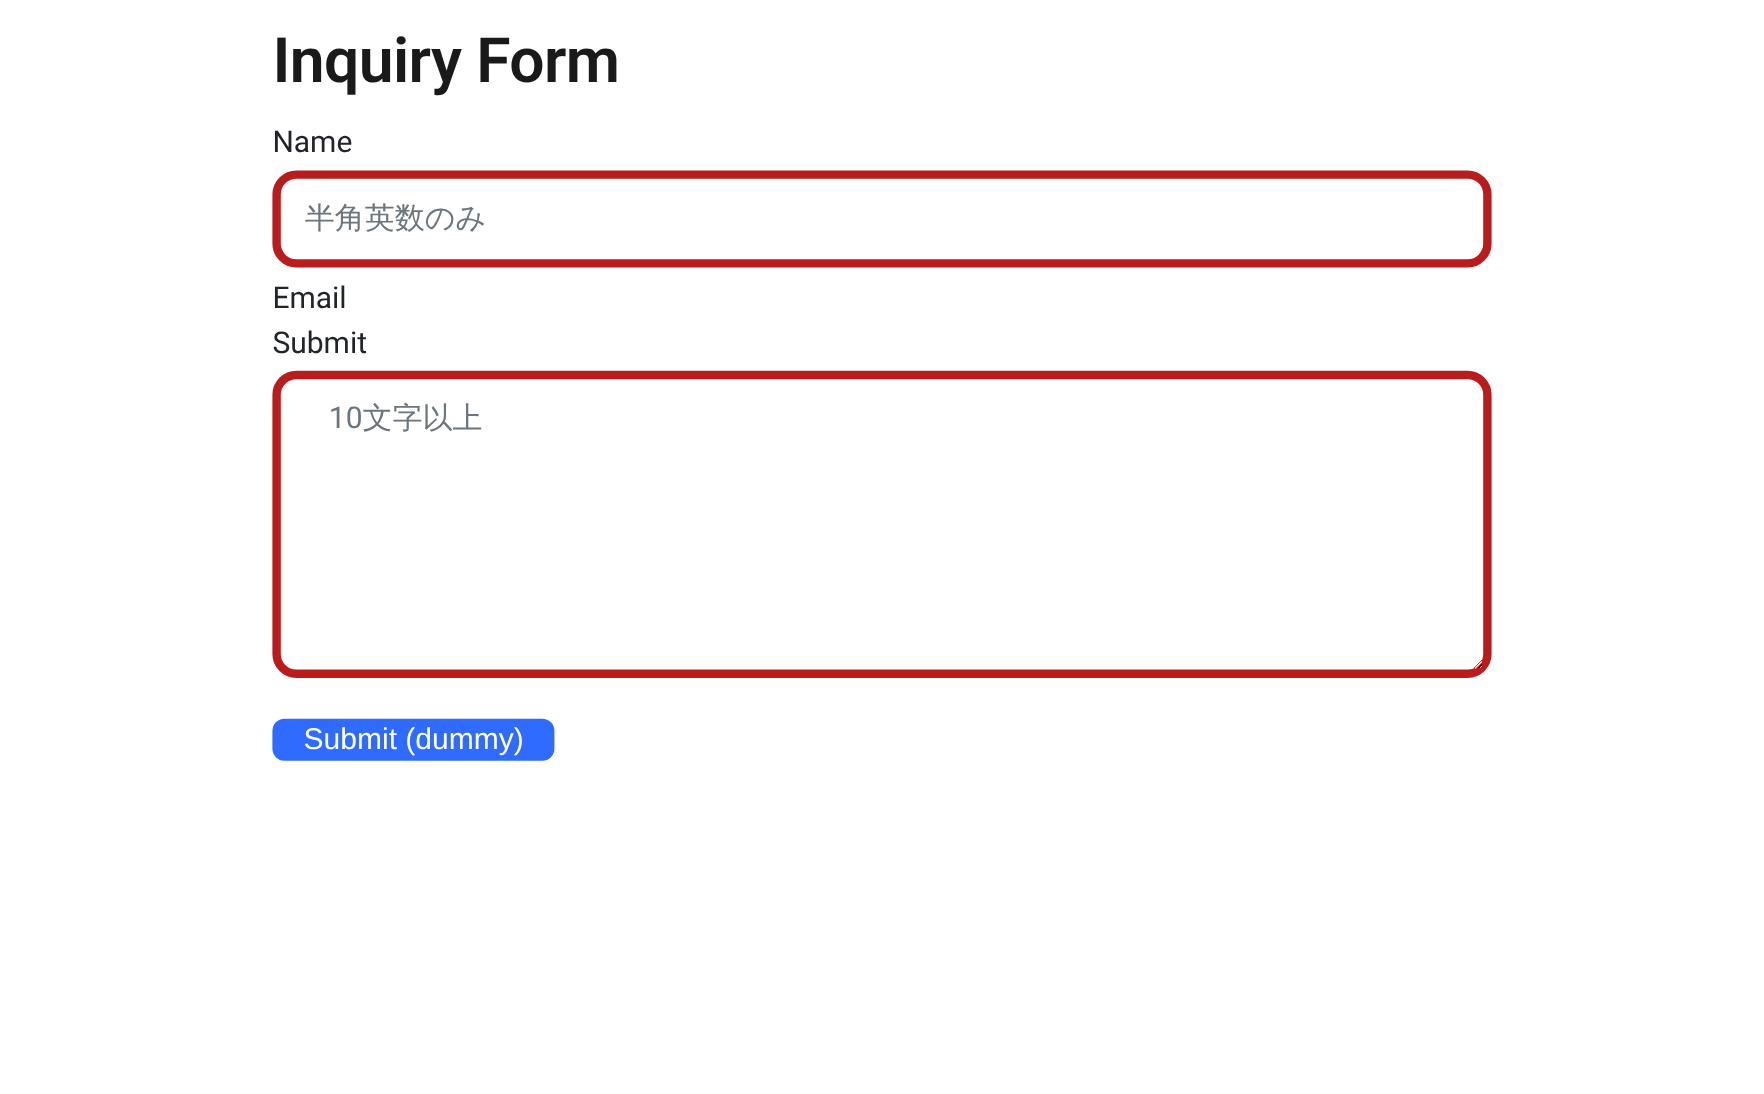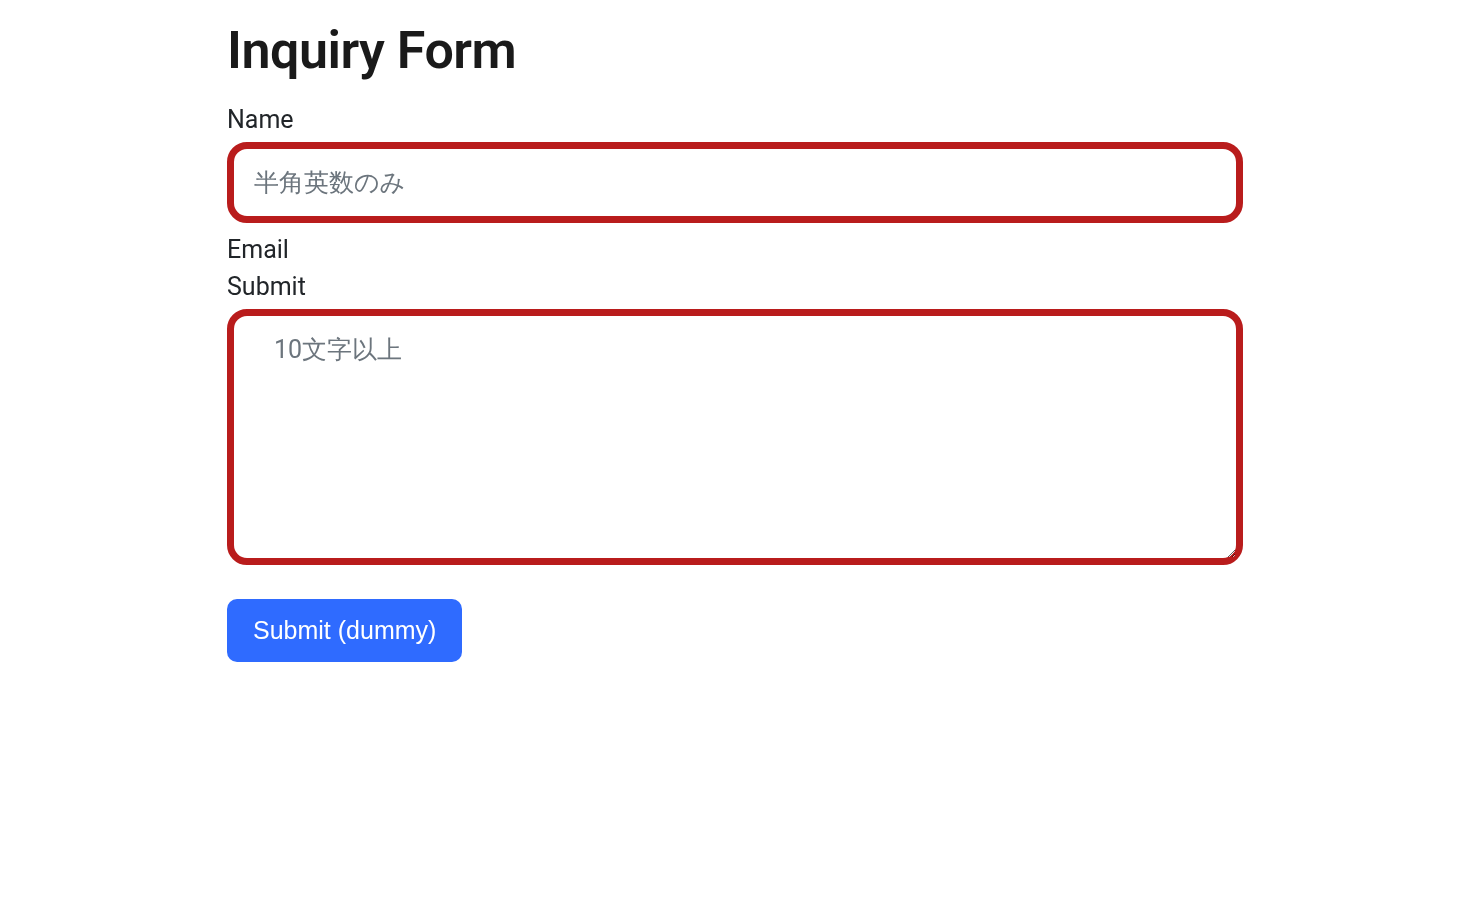--- a/index.html
+++ b/index.html
@@ -53,21 +53,21 @@
     }
     textarea.form-control {
       resize: vertical;
       min-height: 250px;
       padding-left: 40px;
     }
     .btn-primary {
       display: inline-block;
       font-size: 25px;
       font-weight: 400;
-      padding: 14px 26px;
+      padding: 0 26px;
       background: #2F6BFF;
       color: #ffffff;
       border: none;
       border-radius: 10px;
       cursor: pointer;
       margin-top: 18px;
       line-height: 1.4;
     }
   </style>
 </head>

